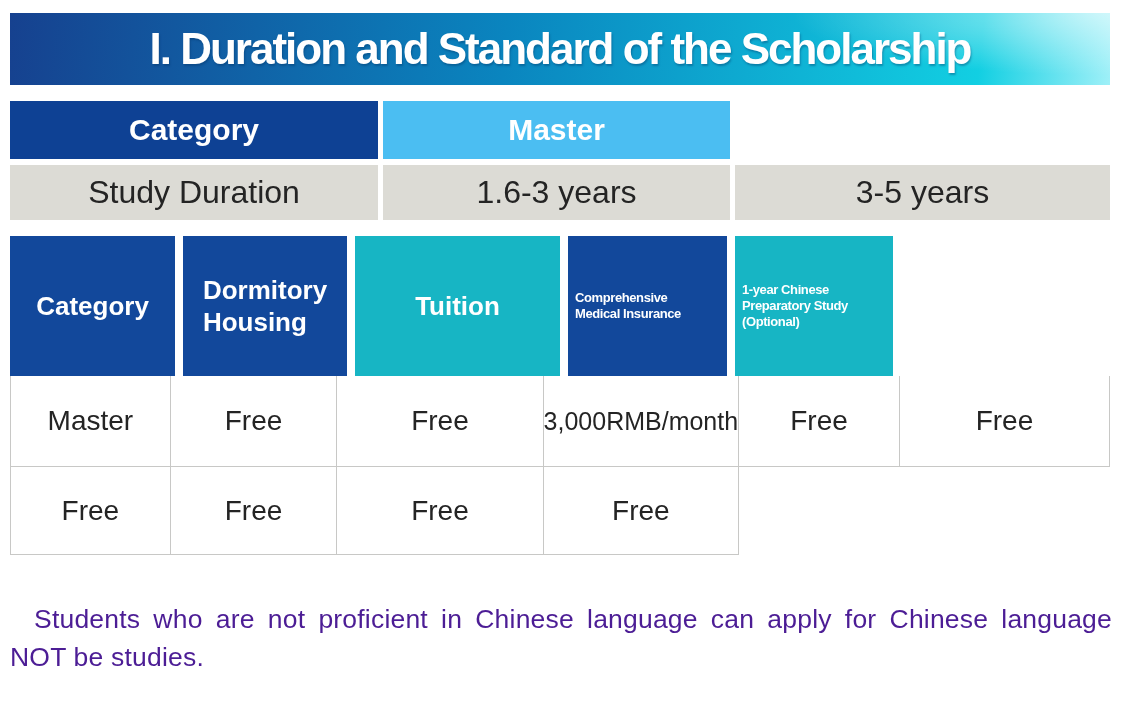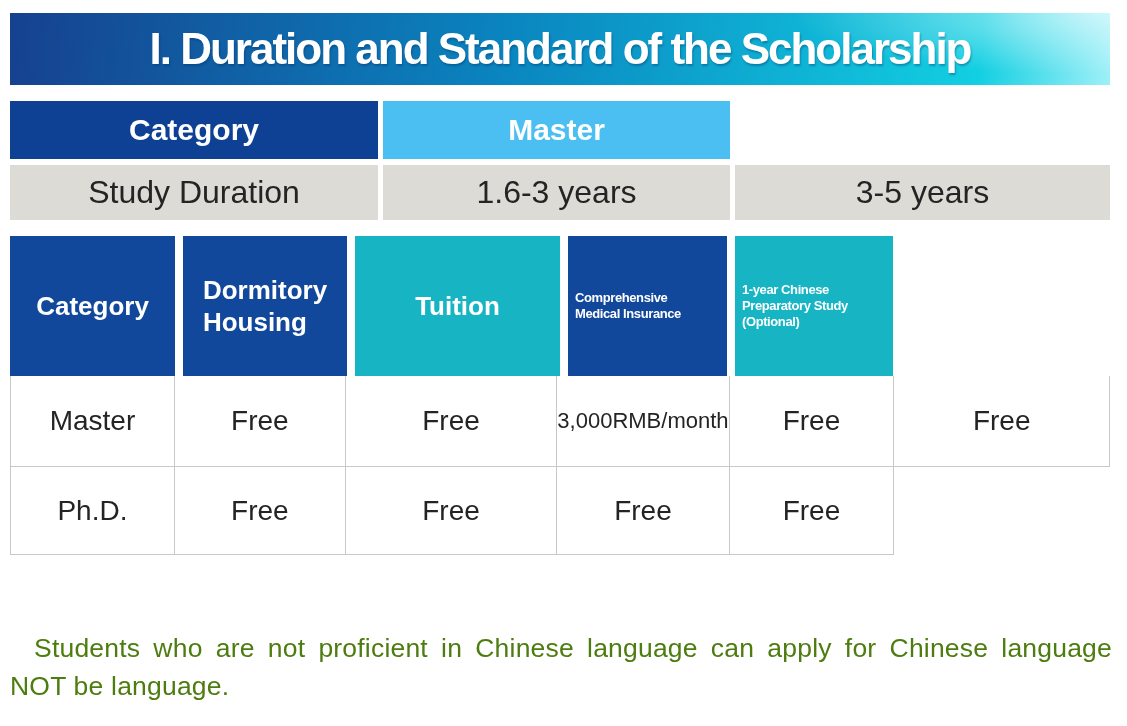--- a/index.html
+++ b/index.html
@@ -46,24 +46,24 @@
   .bg-navy2 { background:var(--navy-deep); }
   .bg-teal2 { background:var(--teal-bright); }
 
   .t2-body { display:grid; grid-template-columns:165fr 172fr 213fr 167fr 166fr 217fr;
              grid-template-rows:91px 88px; border-left:1px solid var(--cell-border); }
   .t2-body > .cell {
     background:#fff; display:flex; align-items:center; justify-content:center;
     border-right:1px solid var(--cell-border); border-bottom:1px solid var(--cell-border);
     color:var(--text-dark); font-size:28px;
   }
-  .t2-body > .cell.money { font-size:22px; }
+  .t2-body > .cell.money { font-size:25px; }
 
   
-  .note { position:absolute; left:10px; top:630px; width:1102px; color:#4d7c0f; }
+  .note { position:absolute; left:10px; top:601px; width:1102px; color:#4c1d95; }
   .note-line { font-size:26.5px; line-height:37.5px; letter-spacing:0.2px; }
   .note-line.just { text-align:justify; text-align-last:justify; }
   .note-line.indent { text-indent:24px; }
 </style>
 </head>
 <body>
 
 <div class="page">
 
   <div class="banner">
@@ -105,26 +105,25 @@
         </div>
     </div>
     <div class="t2-body">
       <div class="cell">Master</div>
       <div class="cell">Free</div>
       <div class="cell">Free</div>
       <div class="cell money">3,000RMB/month</div>
       <div class="cell">Free</div>
       <div class="cell">Free</div>
 
-      <div class="cell">Ph.D.</div>
       <div class="cell">Free</div>
       <div class="cell">Free</div>
       <div class="cell">Free</div>
       <div class="cell">Free</div>
     </div>
   </div>
 
   <div class="note">
     <div class="note-line just indent">Students who are not proficient in Chinese language can apply for Chinese language</div>
-    <div class="note-line">NOT be language.</div>
+    <div class="note-line">NOT be studies.</div>
   </div>
 
 </div>
 
 </body></html>

